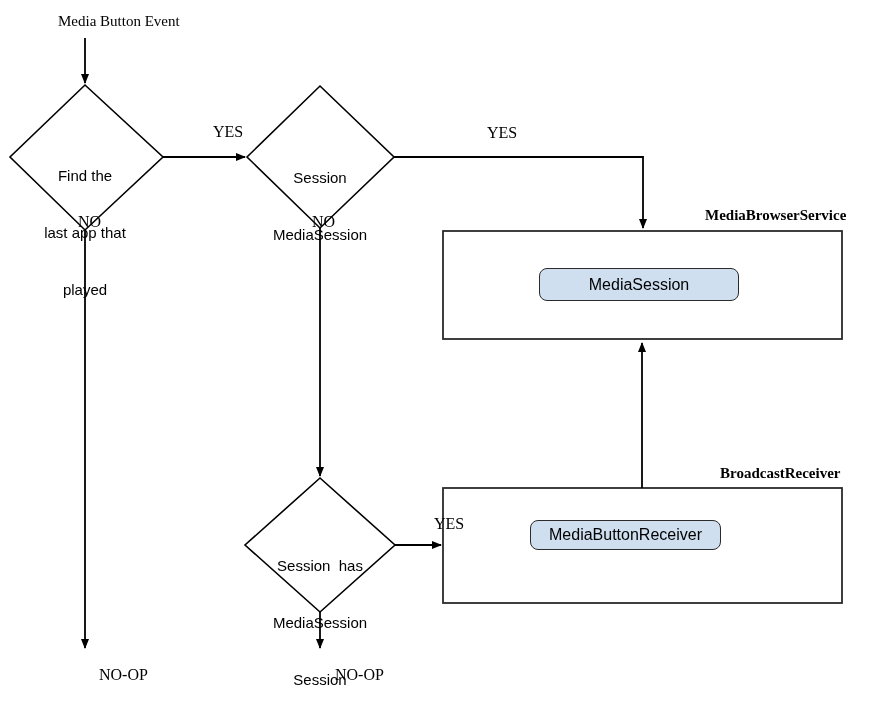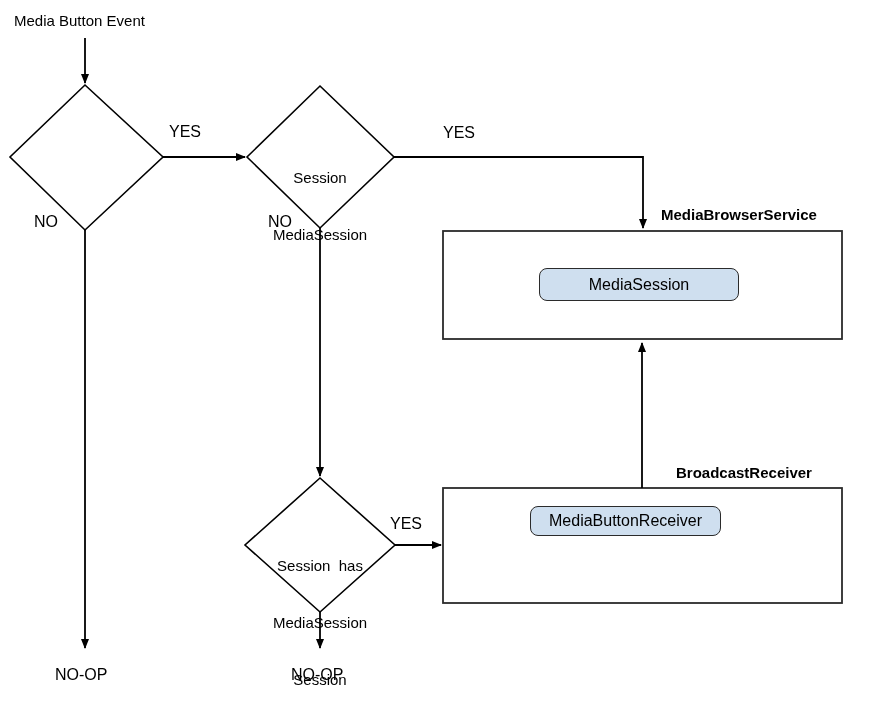--- a/index.html
+++ b/index.html
@@ -21,24 +21,25 @@
   #flow-svg {
     position: absolute;
     left: 0;
     top: 0;
     width: 878px;
     height: 715px;
   }
   .lbl {
     position: absolute;
     white-space: pre;
-    font-family: Liberation Sans, sans-serif;
+    font-family: Liberation Serif, serif;
     font-size: 15px;
     line-height: 18px;
     color: #000000;
+    margin-left: 44px;
   }
   .lbl-title {
     font-size: 15px;
   }
   .lbl-bold {
     font-weight: bold;
     font-size: 15px;
   }
   .lbl-edge {
     font-size: 16px;
@@ -99,41 +100,46 @@
 
     <polygon points="320,478 395,545 320,612 245,545" fill="#ffffff" stroke="#000000" stroke-width="1.6"></polygon>
 
     <line x1="395" y1="545" x2="441" y2="545" stroke="#000000" stroke-width="1.8" marker-end="url(#arrowhead)"></line>
 
     <line x1="320" y1="612" x2="320" y2="648" stroke="#000000" stroke-width="1.8" marker-end="url(#arrowhead)"></line>
   </svg>
 
   <div class="lbl lbl-title" style="left:14px; top:12px;">Media Button Event</div>
 
+  <div class="diamond-text" style="left:10px; top:128px; width:150px;">
+    <div>Find the</div>
+    <div>last app that</div>
+    <div>played</div>
+  </div>
 
   <div class="lbl lbl-edge" style="left:169px; top:123px;">YES</div>
   <div class="lbl lbl-edge" style="left:34px; top:213px;">NO</div>
 
   <div class="diamond-text" style="left:245px; top:130px; width:150px;">
     <div>Session</div>
     <div>MediaSession</div>
   </div>
 
   <div class="lbl lbl-edge" style="left:443px; top:124px;">YES</div>
   <div class="lbl lbl-edge" style="left:268px; top:213px;">NO</div>
 
   <div class="lbl lbl-bold" style="left:661px; top:206px;">MediaBrowserService</div>
 
   <div class="rounded-node" style="left:539px; top:268px; width:200px; height:33px;">
     <span>MediaSession</span>
   </div>
 
   <div class="lbl lbl-bold" style="left:676px; top:464px;">BroadcastReceiver</div>
 
-  <div class="rounded-node" style="left:530px; top:506px; width:191px; height:30px;">
+  <div class="rounded-node" style="left:530px; top:520px; width:191px; height:30px;">
     <span>MediaButtonReceiver</span>
   </div>
 
   <div class="diamond-text" style="left:245px; top:518px; width:150px;">
     <div>Session  has</div>
     <div>MediaSession</div>
     <div>Session</div>
   </div>
 
   <div class="lbl lbl-edge" style="left:390px; top:515px;">YES</div>

